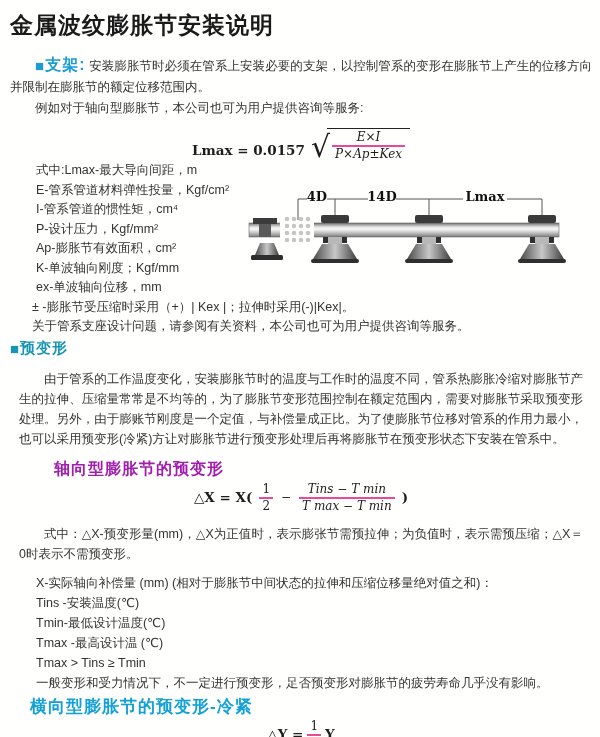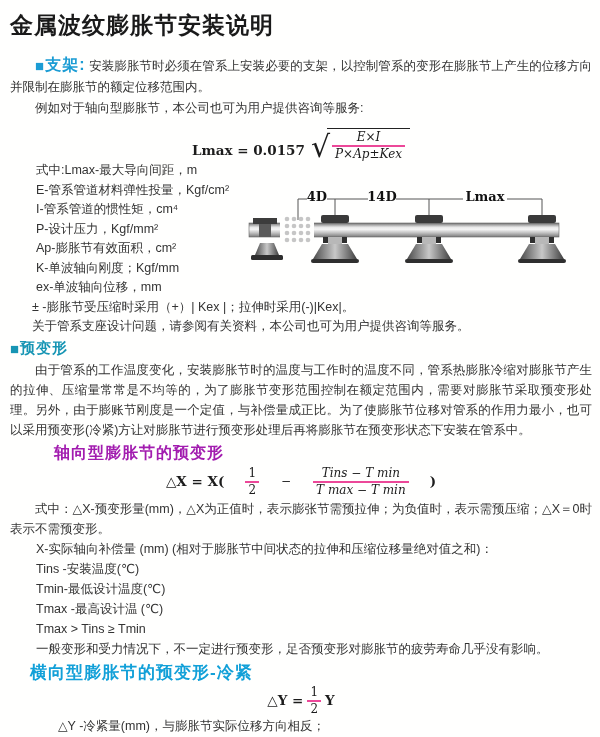--- a/index.html
+++ b/index.html
@@ -26,37 +26,37 @@
   .formula{width:max-content;margin:0 auto;font-family:"DejaVu Serif","Liberation Serif",serif;color:#1c1c1c;}
   .f1{height:40px;display:flex;align-items:flex-end;margin:2px auto 0 auto;}
   .f1-lhs{font-weight:bold;font-size:13.5px;margin-right:6px;}
   .sqrt{display:inline-flex;align-items:center;}
   .rad{font-size:30px;line-height:1;font-weight:400;margin-right:-3px;transform:translateY(2px);}
   .sqrt-body{border-top:1.5px solid #222;padding:1px 5px 0 5px;}
   .frac{display:inline-flex;flex-direction:column;text-align:center;vertical-align:middle;line-height:1.2;font-size:12px;}
   .frac .fnum{border-bottom:2px solid #ec4899;padding:0 3px;}
   .frac .fden{padding:0 3px;}
   .it{font-style:italic;}
-  .f2{height:34px;display:flex;align-items:center;gap:21px;margin-top:2px;}
+  .f2{height:34px;display:flex;align-items:center;gap:7px;margin-top:2px;}
   .f2-lhs,.f2-rp{font-weight:bold;font-size:13.5px;}
   .op{font-size:12px;padding:0 1px;}
   .f3{height:30px;display:flex;align-items:center;gap:4px;margin-top:2px;}
   .f3-lhs,.f3-rhs{font-weight:bold;font-size:13.5px;}
 
   
   .defs-wrap{position:relative;}
   .def-line{margin-left:26px;line-height:19.5px;white-space:nowrap;}
   .def-note{margin-left:22px;line-height:19.5px;white-space:nowrap;}
   .diagram{position:absolute;left:237px;top:26px;width:352px;height:84px;}
 
   .axial-heading{color:#a21caf;font-size:16px;font-weight:bold;margin:2px 0 0 44px;line-height:21px;letter-spacing:1px;}
   .lateral-heading{color:#12a0d8;font-size:17px;font-weight:bold;margin:2px 0 0 20px;line-height:23px;letter-spacing:1px;}
   .tight{line-height:20px;}
   .sub-line{margin-left:26px;line-height:20px;}
-  .sec2-body{margin:0;text-align:justify;text-indent:2em;line-height:20px;}
+  .sec2-body{margin:9px;text-align:justify;text-indent:2em;line-height:20px;}
   .last-line{margin-left:48px;line-height:20px;}
 
   svg text{font-family:"DejaVu Serif","Liberation Serif",serif;font-weight:bold;font-size:13px;fill:#111;}
 </style>
 </head>
 <body>
 
 <div class="page-title">金属波纹膨胀节安装说明</div>
 
 <p class="para"><span class="sq blue">■</span><span class="sec-label blue">支架:</span> <span>安装膨胀节时必须在管系上安装必要的支架，以控制管系的变形在膨胀节上产生的位移方向并限制在膨胀节的额定位移范围内。</span></p>

